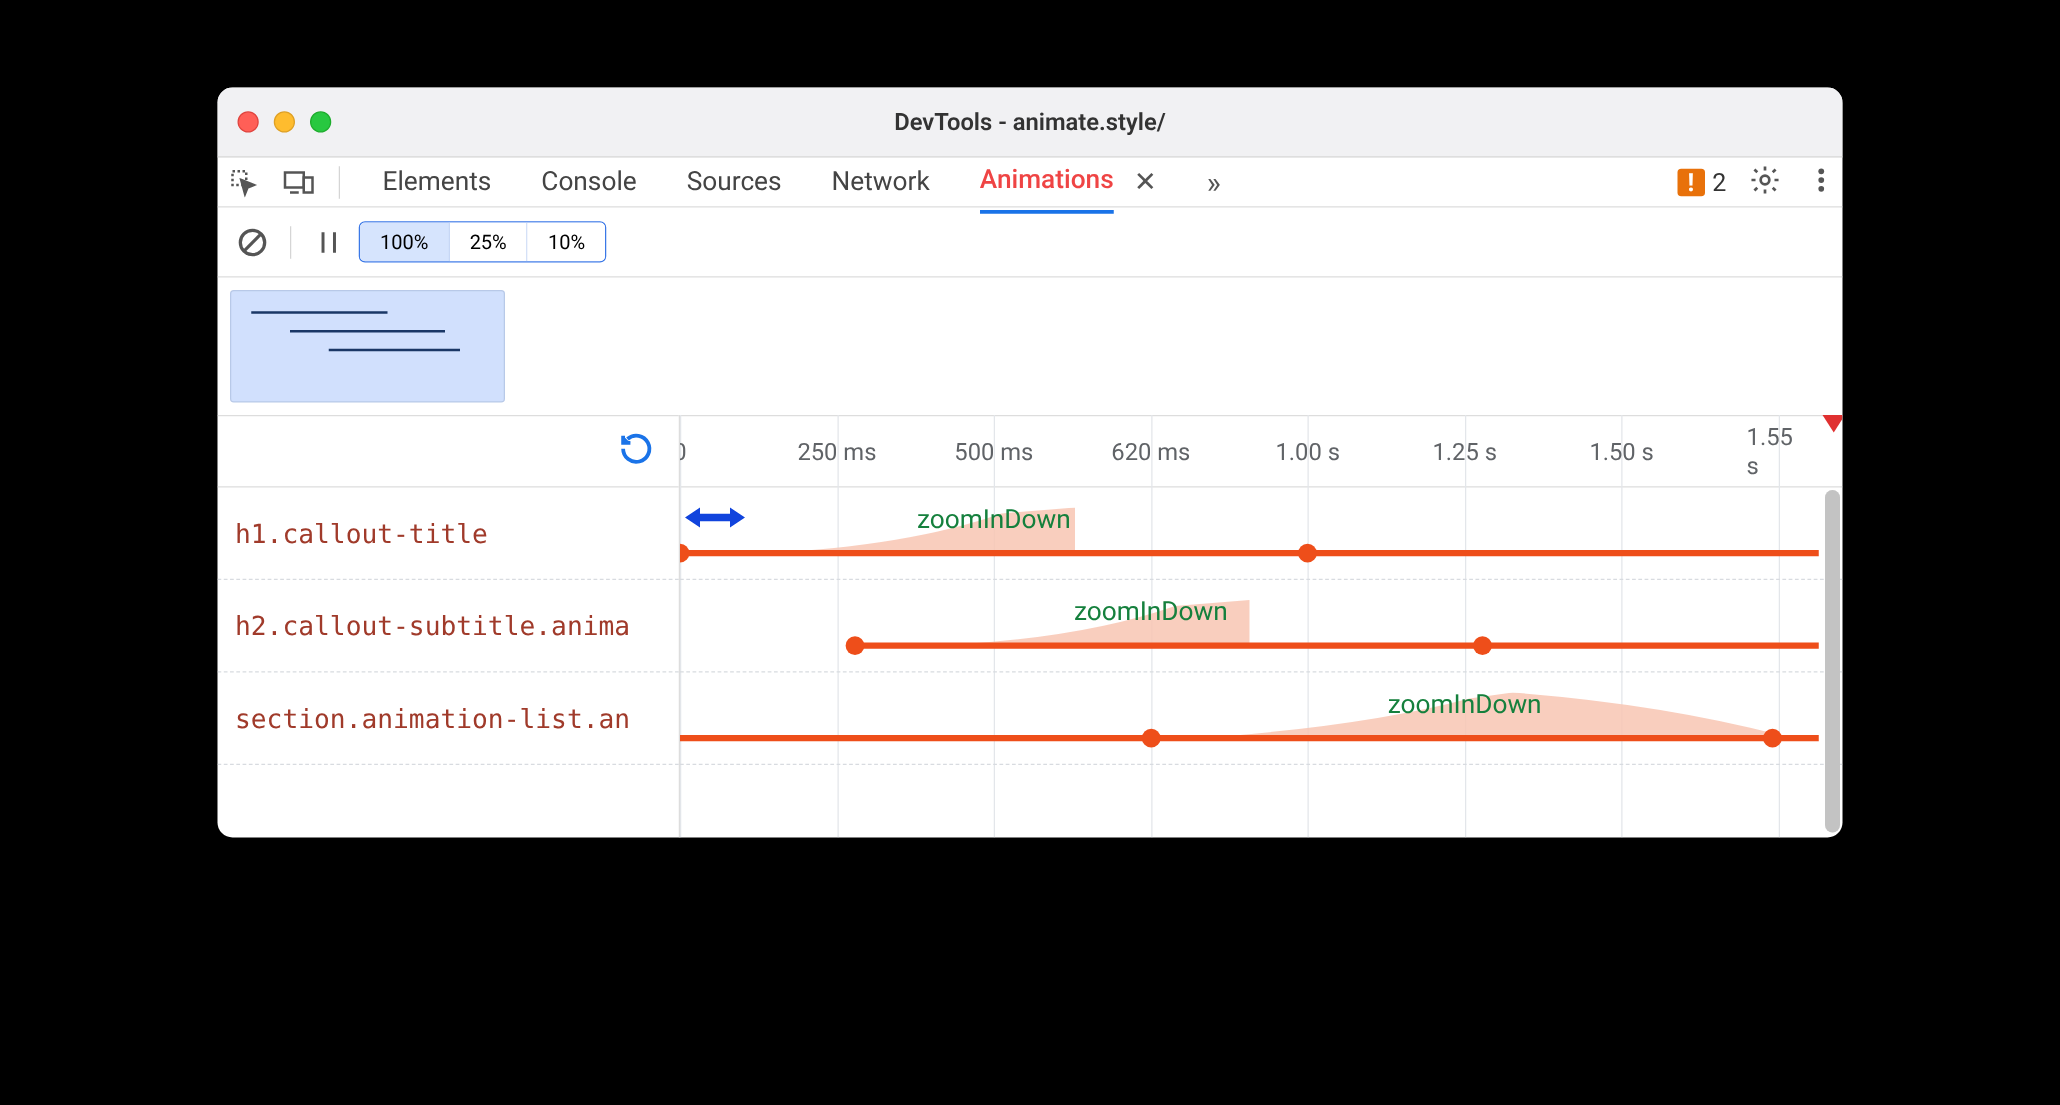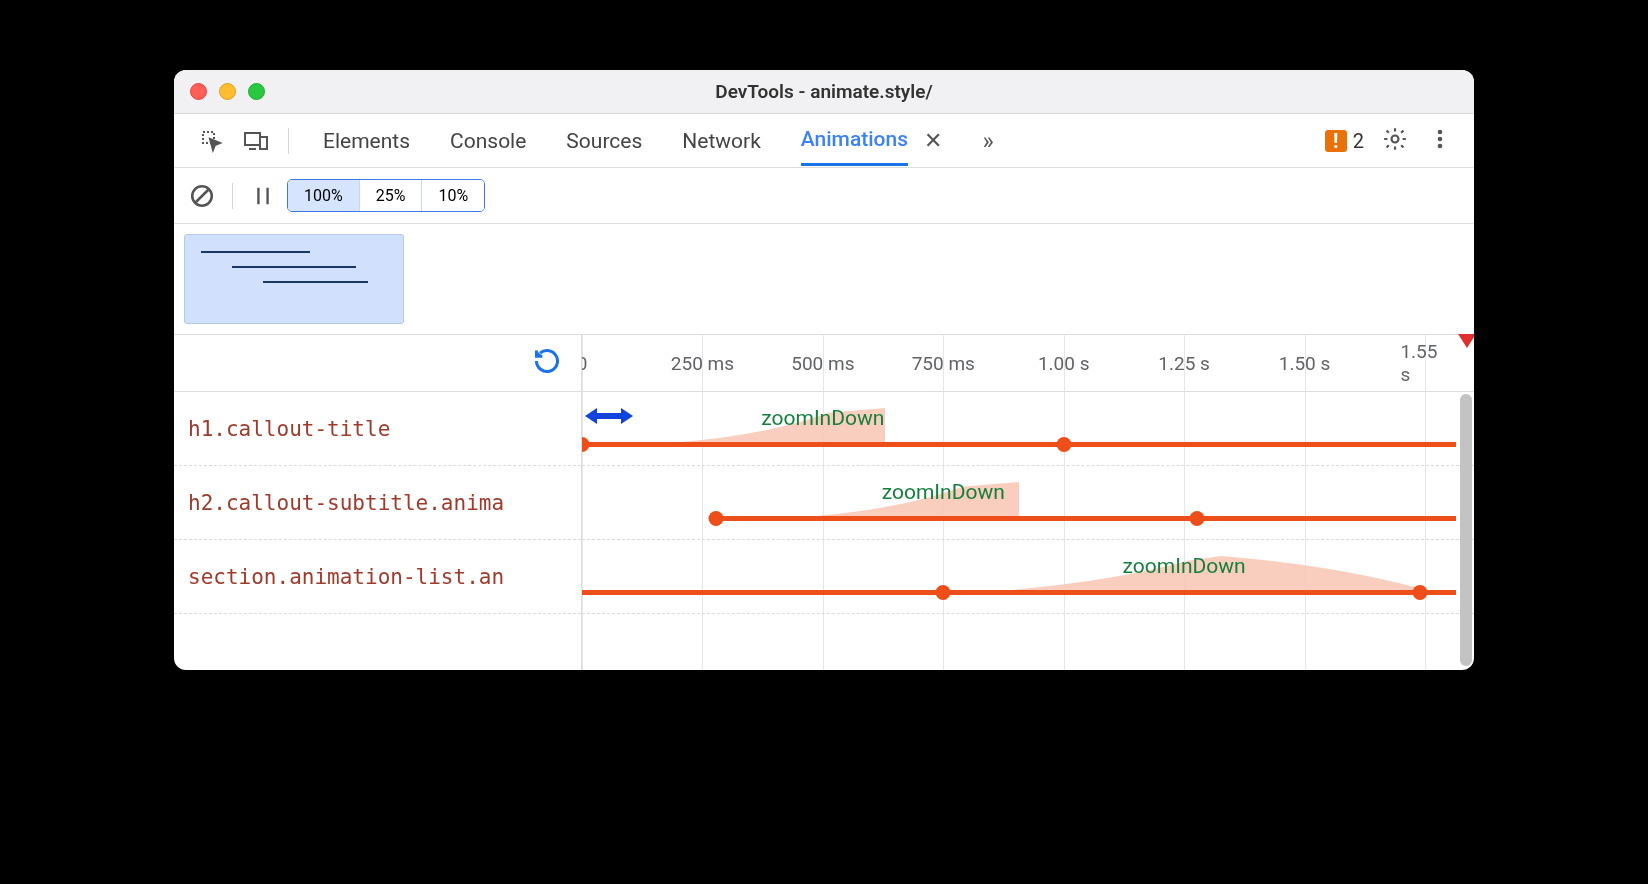--- a/index.html
+++ b/index.html
@@ -18,21 +18,21 @@
     height: 600px;
     background: #fff;
     border-radius: 12px;
     box-shadow: 0 20px 60px rgba(0,0,0,0.5);
     display: flex;
     flex-direction: column;
     overflow: hidden;
   }
   
   .titlebar {
-    height: 44px;
+    height: 56px;
     background: #f1f1f3;
     border-bottom: 1px solid #d8d8d8;
     display: flex;
     align-items: center;
     padding: 0 16px;
     position: relative;
   }
   .traffic-lights { display: flex; gap: 12px; }
   .traffic-light { width: 17px; height: 17px; border-radius: 50%; }
   .tl-red { background: #ff5f57; border: 0.5px solid #e0443e; }
@@ -42,38 +42,38 @@
     position: absolute;
     left: 0; right: 0;
     text-align: center;
     font-size: 19px;
     font-weight: 600;
     color: #333;
     pointer-events: none;
   }
   
   .tabbar {
-    height: 54px;
+    height: 40px;
     display: flex;
     align-items: center;
     border-bottom: 1px solid #ddd;
-    padding: 0 20px;
+    padding: 0 3px;
     gap: 8px;
   }
   .icon-btn {
     width: 36px; height: 36px;
     display: flex; align-items: center; justify-content: center;
     color: #555;
     cursor: pointer;
     border-radius: 4px;
   }
   .divider { width: 1px; height: 26px; background: #d5d5d5; margin: 0 6px; }
   .tabs { display: flex; gap: 40px; margin-left: 20px; flex: 1; align-items: center; font-size: 21px; color: #444; }
   .tab { cursor: pointer; padding: 12px 0; }
-  .tab.active { color: #3b82f6; border-bottom: 3px solid #1a73e8; font-weight: 500; }
+  .tab.active { color: #ef4444; border-bottom: 3px solid #1a73e8; font-weight: 500; }
   .tab-close { color: #555; font-size: 22px; margin-left: -24px; cursor: pointer; }
   .chevrons { color: #555; font-size: 24px; cursor: pointer; margin-right: 8px; }
   .warn-badge {
     display: flex; align-items: center; gap: 6px;
     color: #333; font-size: 20px; cursor: pointer;
   }
   .warn-icon {
     width: 22px; height: 22px; background: #e8710a;
     display: flex; align-items: center; justify-content: center;
     color: white; font-weight: bold; border-radius: 3px;
@@ -126,21 +126,21 @@
   .thumb-line.l1 { width: 56%; margin-left: 2%; margin-top: 2px; }
   .thumb-line.l2 { width: 64%; margin-left: 18%; margin-top: 7px; }
   .thumb-line.l3 { width: 54%; margin-left: 34%; margin-top: 7px; }
   
   .timeline {
     display: flex;
     flex: 1;
     min-height: 0;
   }
   .tl-left {
-    width: 408px;
+    width: 370px;
     border-right: 1px solid #ddd;
     display: flex;
     flex-direction: column;
   }
   .tl-right {
     flex: 1;
     position: relative;
     overflow: hidden;
   }
   .tl-header-row {
@@ -370,21 +370,21 @@
           <div class="grid-line" style="left: 54%;"></div>
           <div class="grid-line" style="left: 67.5%;"></div>
           <div class="grid-line" style="left: 81%;"></div>
           <div class="grid-line" style="left: 94.5%;"></div>
         </div>
       <div class="tl-header-row">
         <div class="tl-ticks" id="ticks">
             <span class="tick" style="left: 0%;">0</span>
             <span class="tick" style="left: 13.5%;">250 ms</span>
             <span class="tick" style="left: 27%;">500 ms</span>
-            <span class="tick" style="left: 40.5%;">750 ms</span>
+            <span class="tick" style="left: 40.5%;">620 ms</span>
             <span class="tick" style="left: 54%;">1.00 s</span>
             <span class="tick" style="left: 67.5%;">1.25 s</span>
             <span class="tick" style="left: 81%; text-align: right;">1.50 s</span>
             <span class="tick" style="left: 94.5%;">1.55 s</span>
           </div>
         <div class="playhead-marker"></div>
       </div>
 
       <div class="tl-row-body">
         <div class="dragger" style="left:3%;">

